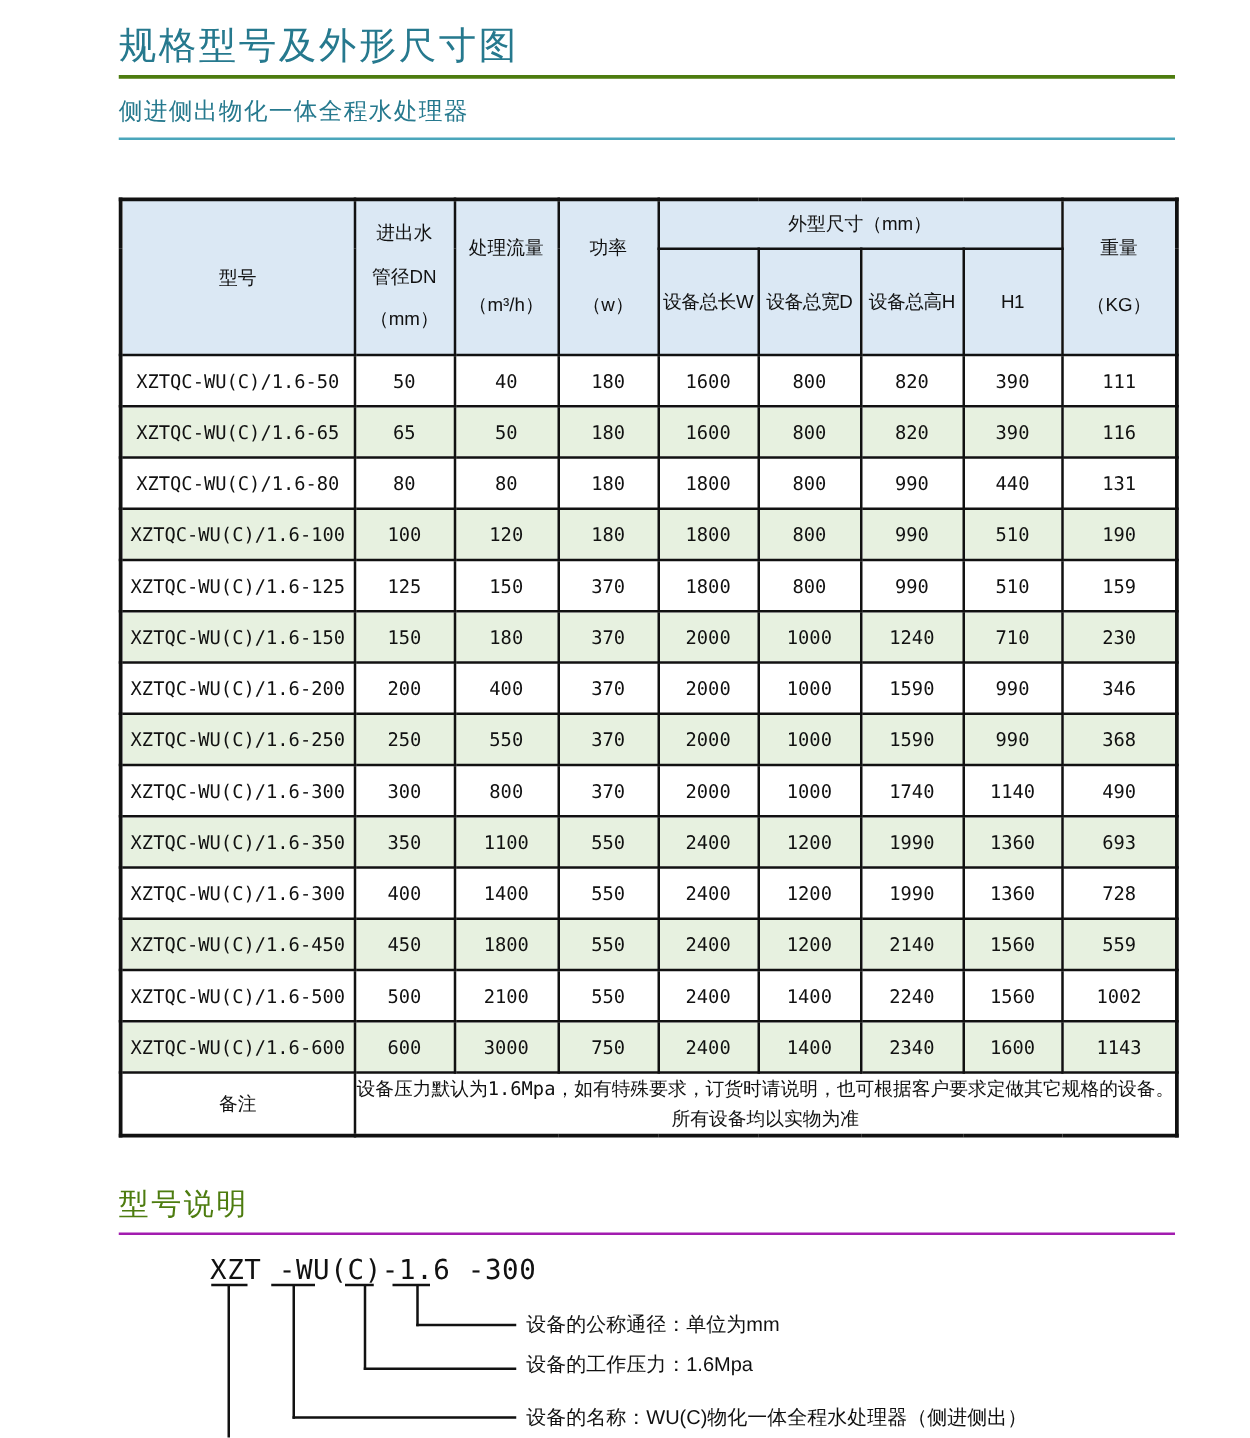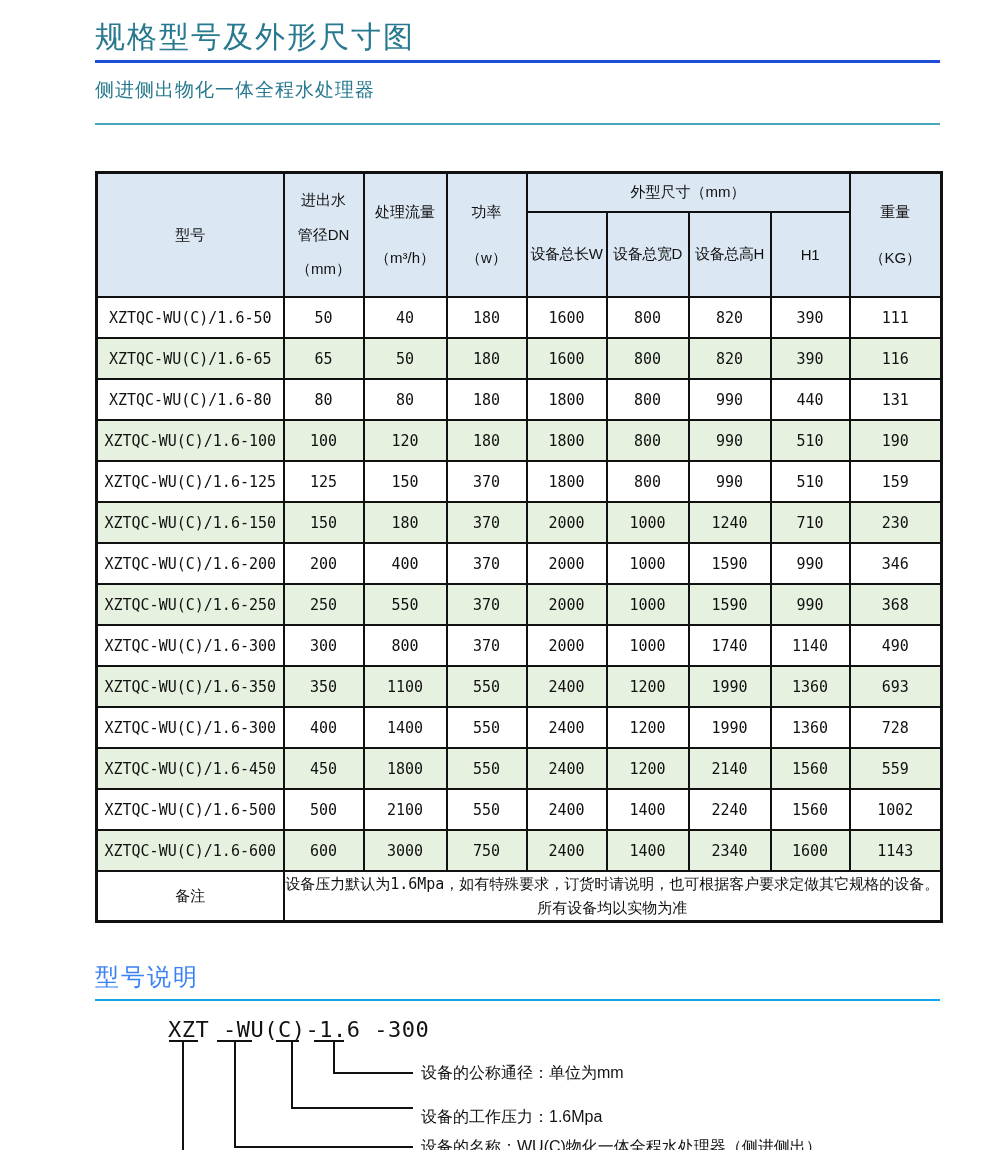--- a/index.html
+++ b/index.html
@@ -7,31 +7,31 @@
     width:1000px;height:1150px;background:#ffffff;position:relative;
     font-family:"Liberation Sans",sans-serif;color:#111;
     -webkit-font-smoothing:antialiased;
   }
   .wrap{position:absolute;left:95px;top:0;width:845px;}
 
   
   .page-title{
     margin:20px 0 0 0;font-family:"Liberation Serif",serif;font-weight:500;
     font-size:30px;line-height:34px;color:#26798e;letter-spacing:2px;
-    padding-bottom:6px;border-bottom:3px solid #1d4ed8;
+    padding-bottom:6px;border-bottom:3px solid #4d7c0f;
   }
   .subtitle{
     margin:15px 0 0 0;font-family:"Liberation Serif",serif;font-weight:500;
     font-size:19px;line-height:23px;color:#26798e;letter-spacing:1px;
-    padding-bottom:22px;border-bottom:2px solid #4aa6bb;
+    padding-bottom:9px;border-bottom:2px solid #4aa6bb;
   }
   .section-title{
     margin:40px 0 0 0;font-family:"Liberation Serif",serif;font-weight:500;
-    font-size:24px;line-height:28px;color:#3b82f6;letter-spacing:2px;
-    padding-bottom:8px;border-bottom:2px solid #0ea5e9;
+    font-size:24px;line-height:28px;color:#4d7c0f;letter-spacing:2px;
+    padding-bottom:8px;border-bottom:2px solid #a21caf;
   }
 
   
   table.spec{
     margin-top:46px;border-collapse:collapse;width:845px;table-layout:fixed;
     border:3px solid #111;
   }
   table.spec th, table.spec td{
     border:2px solid #111;text-align:center;vertical-align:middle;padding:0;
     overflow:hidden;
@@ -71,21 +71,21 @@
   .v-1{left:87px;height:140px;}
   .v-2{left:139px;height:107px;}
   .v-3{left:196px;height:68px;}
   .v-4{left:238px;height:33px;}
   .hline{height:2px;}
   .h-4{top:57px;left:238px;width:80px;}
   .h-3{top:92px;left:196px;width:122px;}
   .h-2{top:131px;left:139px;width:179px;}
   .leg-label{position:absolute;left:326px;font-size:16px;white-space:nowrap;color:#111;}
   .l-1{top:48px;}
-  .l-2{top:92px;}
+  .l-2{top:80px;}
   .l-3{top:122px;}
 </style>
 </head>
 <body>
 
 <div class="wrap">
 
   <h1 class="page-title">规格型号及外形尺寸图</h1>
 
   <h2 class="subtitle">侧进侧出物化一体全程水处理器</h2>

